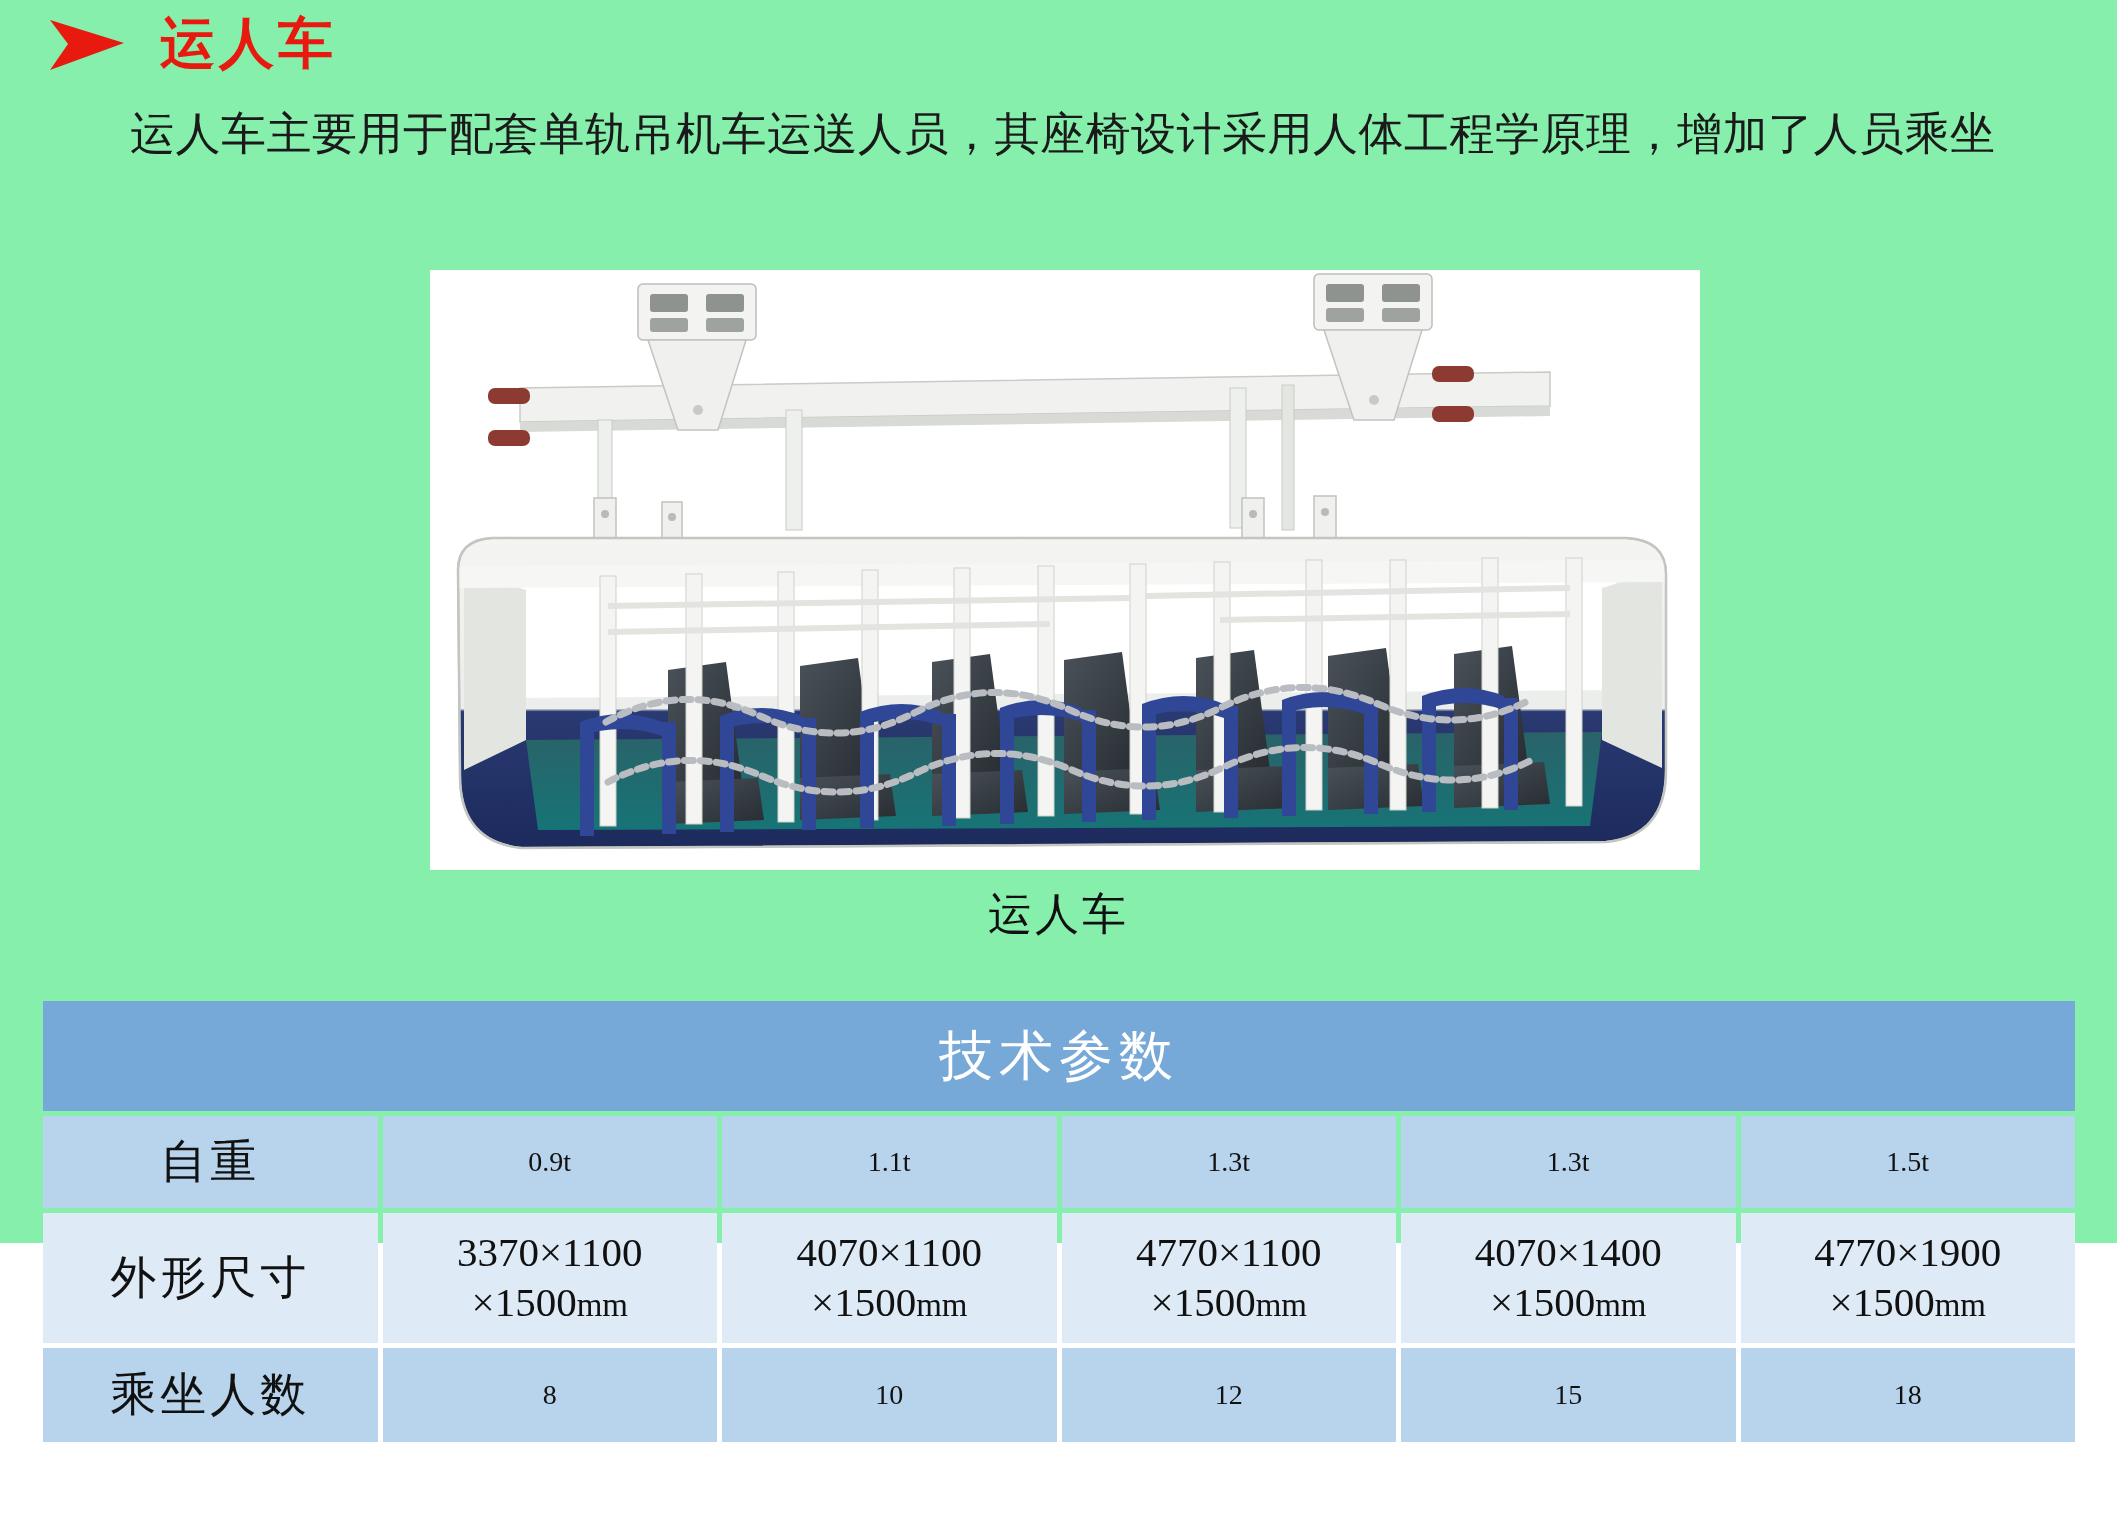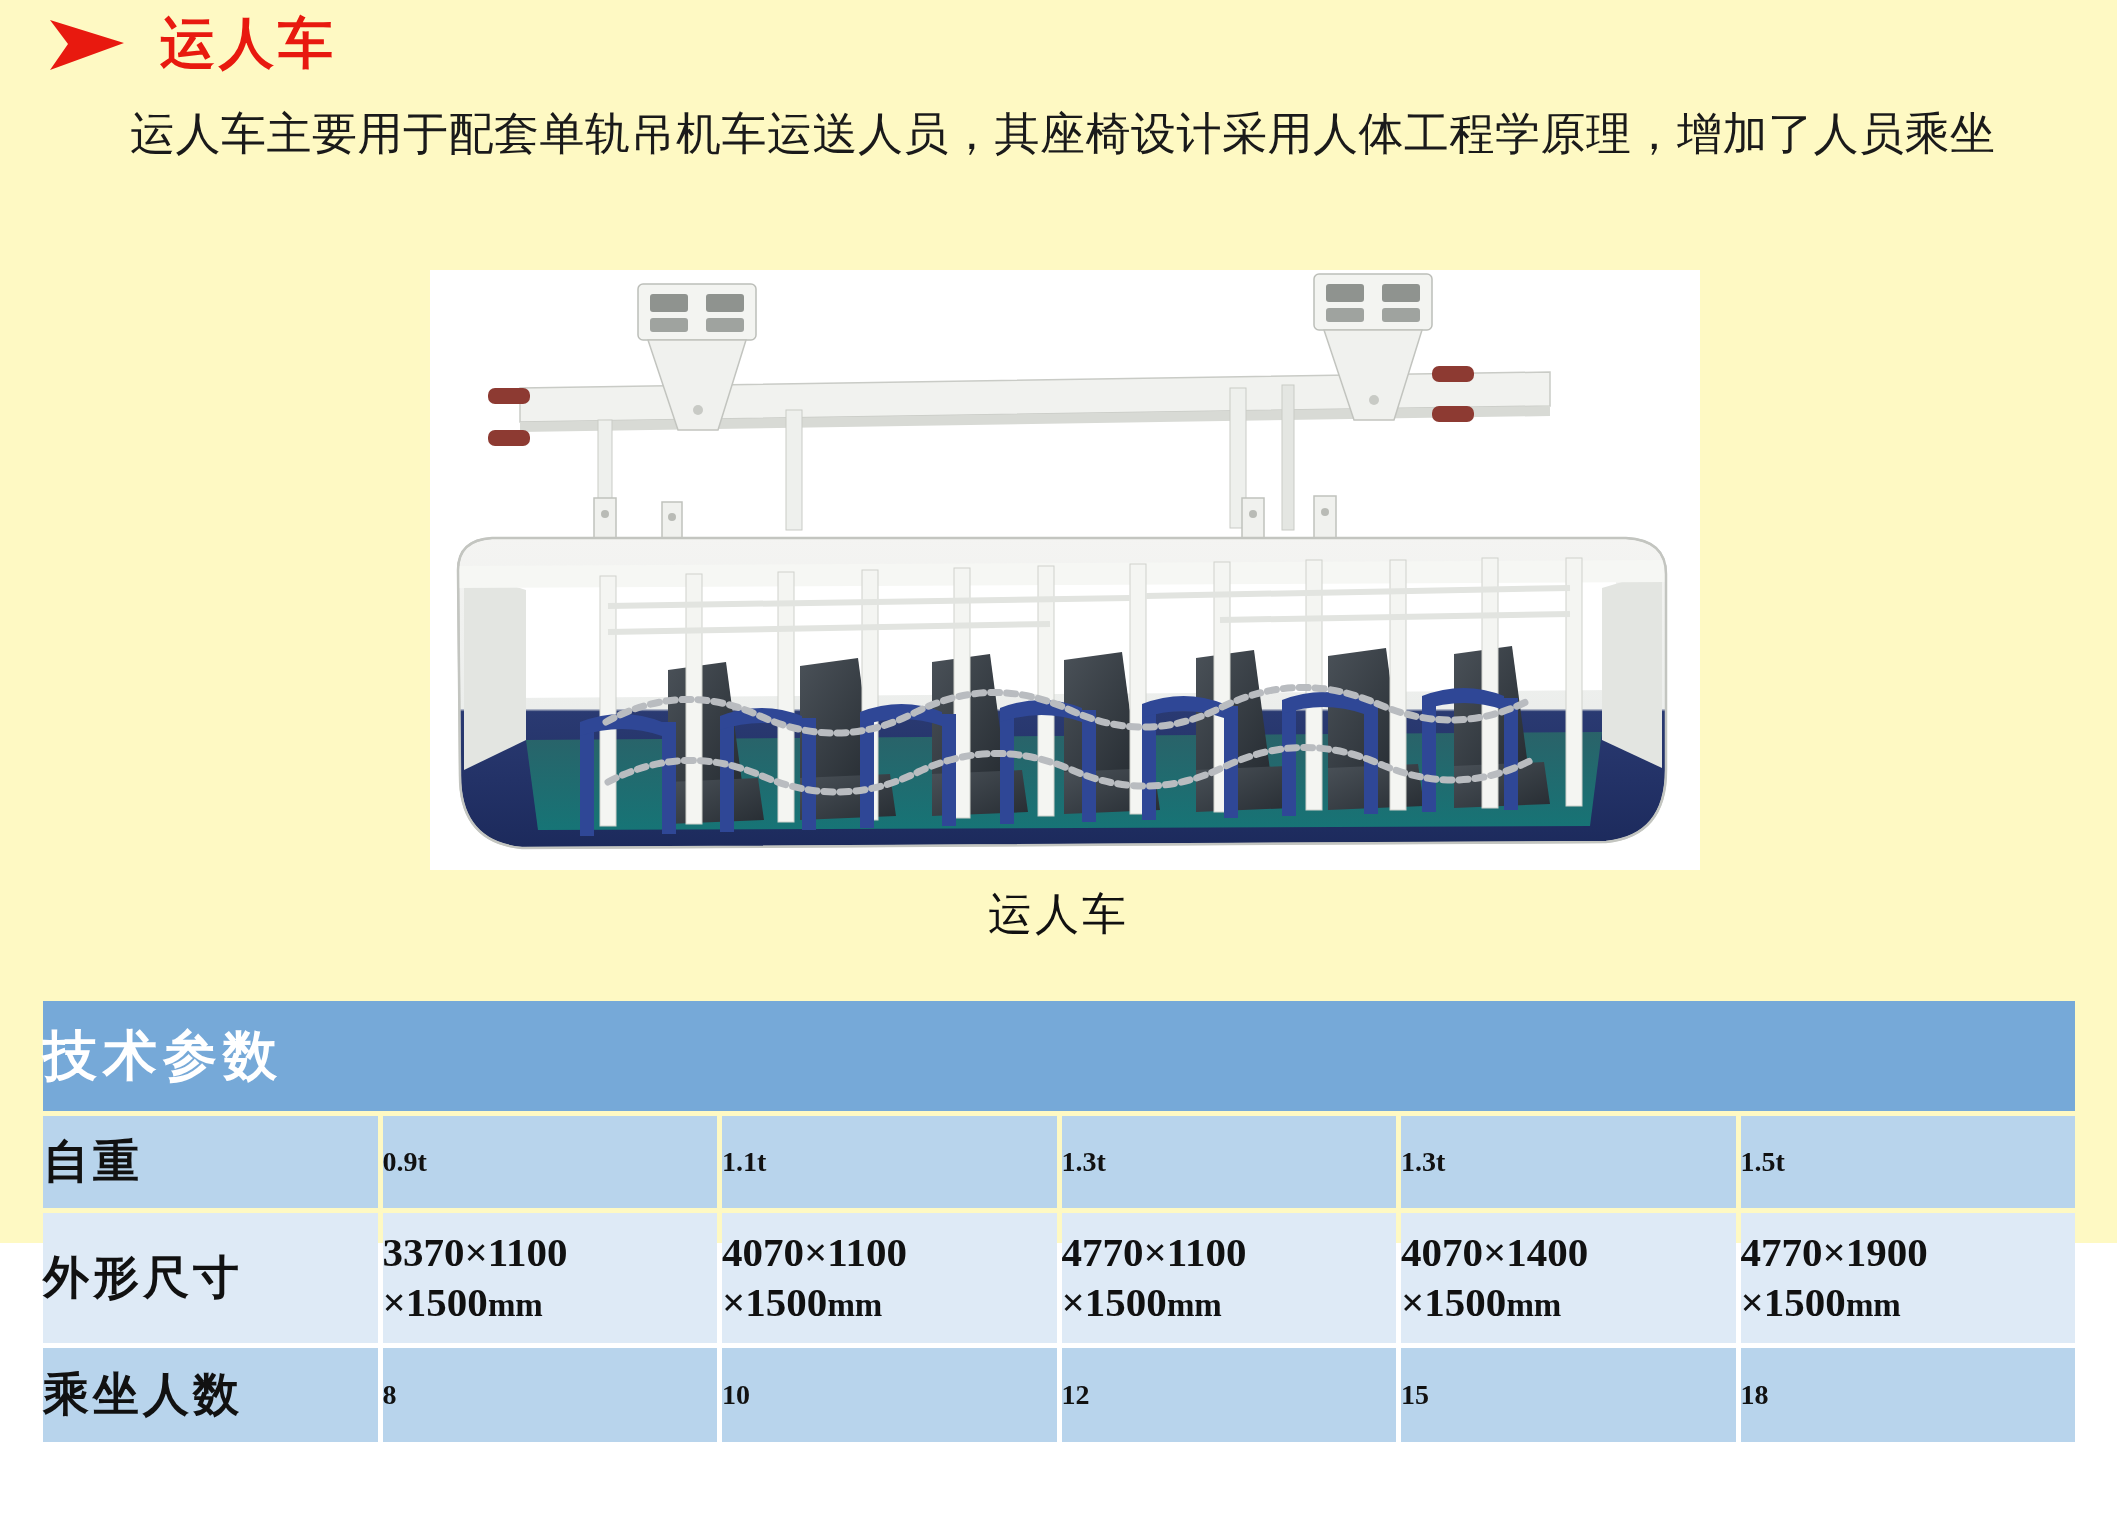--- a/index.html
+++ b/index.html
@@ -7,21 +7,21 @@
     width: 2117px;
     height: 1518px;
     background: #ffffff;
     font-family: "Liberation Serif", "DejaVu Serif", serif;
     overflow: hidden;
   }
   .page {
     position: relative;
     width: 2117px;
     height: 1243px;
-    background: #fef9c3;
+    background: #86efac;
   }
 
   
   .heading {
     position: absolute;
     left: 48px;
     top: 14px;
     display: flex;
     align-items: center;
     gap: 34px;
@@ -86,23 +86,23 @@
   .spec-table {
     position: absolute;
     left: 38px;
     top: 996px;
     width: 2042px;
     border-collapse: separate;
     border-spacing: 5px 5px;
     table-layout: fixed;
   }
   .spec-table th, .spec-table td {
-    text-align: left;
+    text-align: center;
     vertical-align: middle;
-    font-weight: bold;
+    font-weight: normal;
   }
   .table-title {
     background: #76A9D8;
     color: #ffffff;
     height: 110px;
     font-size: 54px;
     letter-spacing: 6px;
     font-family: "Liberation Sans", "DejaVu Sans", sans-serif;
   }
   .row-a td { background: #B8D4EC; }

